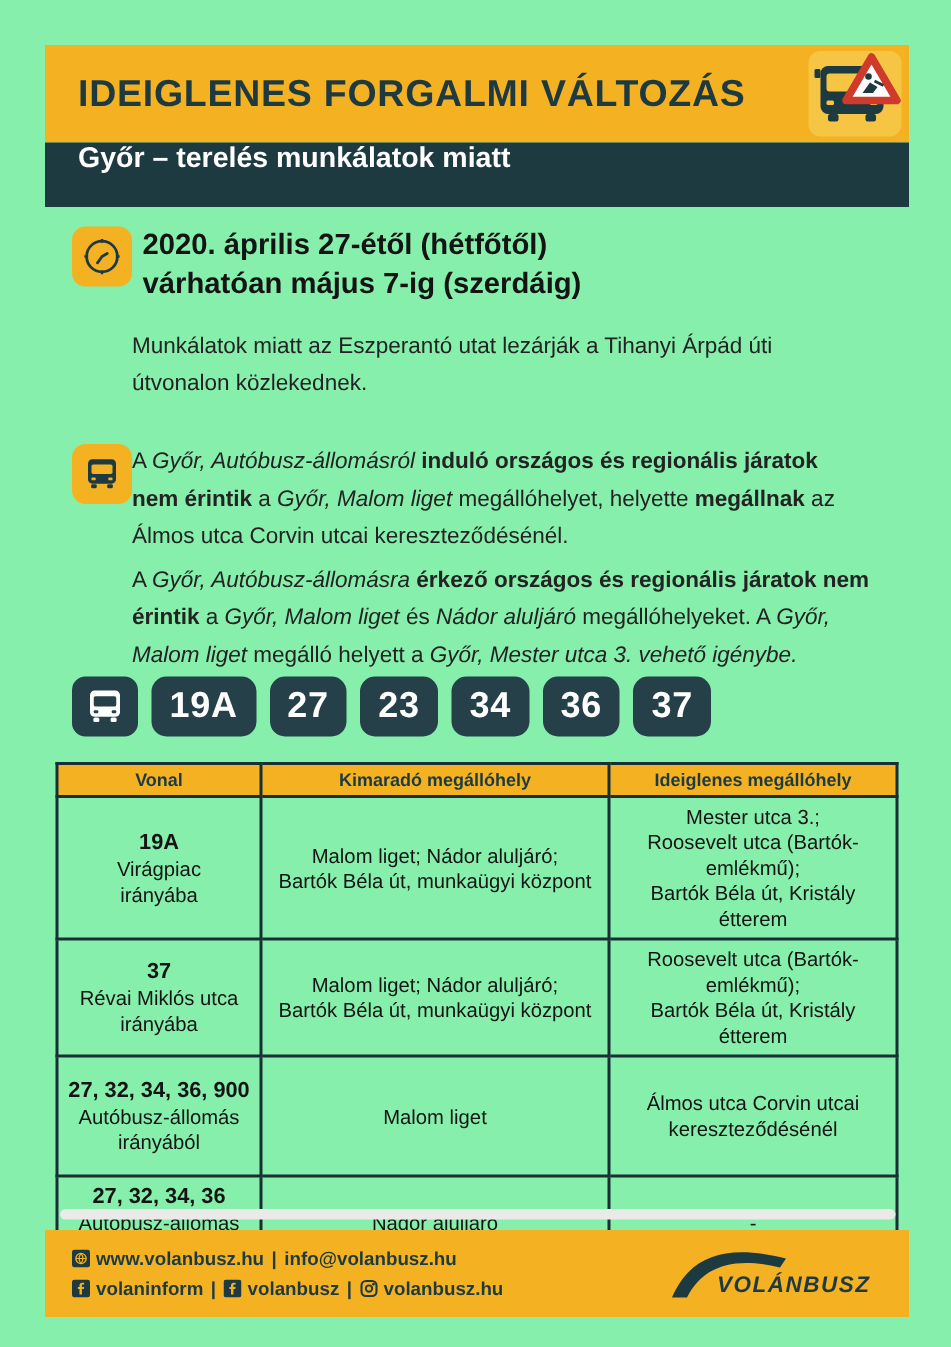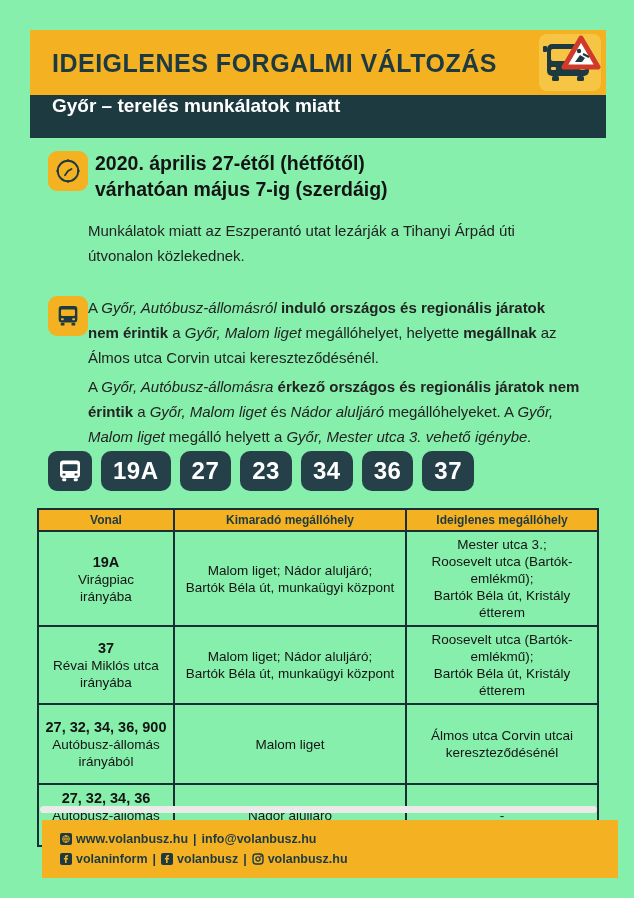--- a/index.html
+++ b/index.html
@@ -54,21 +54,21 @@
   .stops-table tbody tr:nth-child(1){height:68px;}
   .stops-table tbody tr:nth-child(2){height:62px;}
   .stops-table tbody tr:nth-child(3){height:80px;}
   .stops-table tbody tr:nth-child(4){height:62px;}
   .cell-line{line-height:17px;}
   .cell-bold{font-weight:700;font-size:14.5px;line-height:18px;}
 
   .divider{position:absolute;left:40px;top:806px;width:557px;height:7px;border-radius:4px;background:#EAEAE8;}
 
   
-  .footer{position:absolute;left:42px;top:820px;width:576px;height:58px;background:var(--y);}
+  .footer{position:absolute;left:30px;top:820px;width:576px;height:58px;background:var(--y);}
   .contacts{position:absolute;left:18px;top:9px;font-size:12.5px;font-weight:700;color:var(--d);line-height:20px;}
   .c-row{display:flex;align-items:center;white-space:nowrap;}
   .sep{margin:0 5px;}
   .ic{margin-right:4px;display:inline-flex;align-items:center;}
   .logo{position:absolute;right:14px;top:7px;width:146px;height:44px;}
   .logo svg{position:absolute;left:0;top:0;}
   .logo-text{position:absolute;left:32px;top:21px;font-size:15px;font-weight:700;font-style:italic;
         color:var(--d);letter-spacing:1px;}
 </style>
 </head>
@@ -259,15 +259,21 @@
           <span class="ic">
             <svg width="12" height="12" viewBox="0 0 12 12">
               <rect x="1" y="1" width="10" height="10" rx="3" fill="none" stroke="#1E3A41" stroke-width="1.4"></rect>
               <circle cx="6" cy="6" r="2.1" fill="none" stroke="#1E3A41" stroke-width="1.3"></circle>
               <circle cx="9" cy="3.1" r="0.9" fill="#1E3A41"></circle>
             </svg>
           </span>
           <span>volanbusz.hu</span>
         </div>
       </div>
+    <div class="logo">
+      <svg width="86" height="40" viewBox="0 0 86 40">
+        <path d="M2 38 C14 10 38 2 78 12 L74 18 C42 10 22 18 12 38 Z" fill="#1E3A41"></path>
+      </svg>
+      <span class="logo-text">VOLÁNBUSZ</span>
+    </div>
   </div>
 
 </div>
 
 </body></html>

